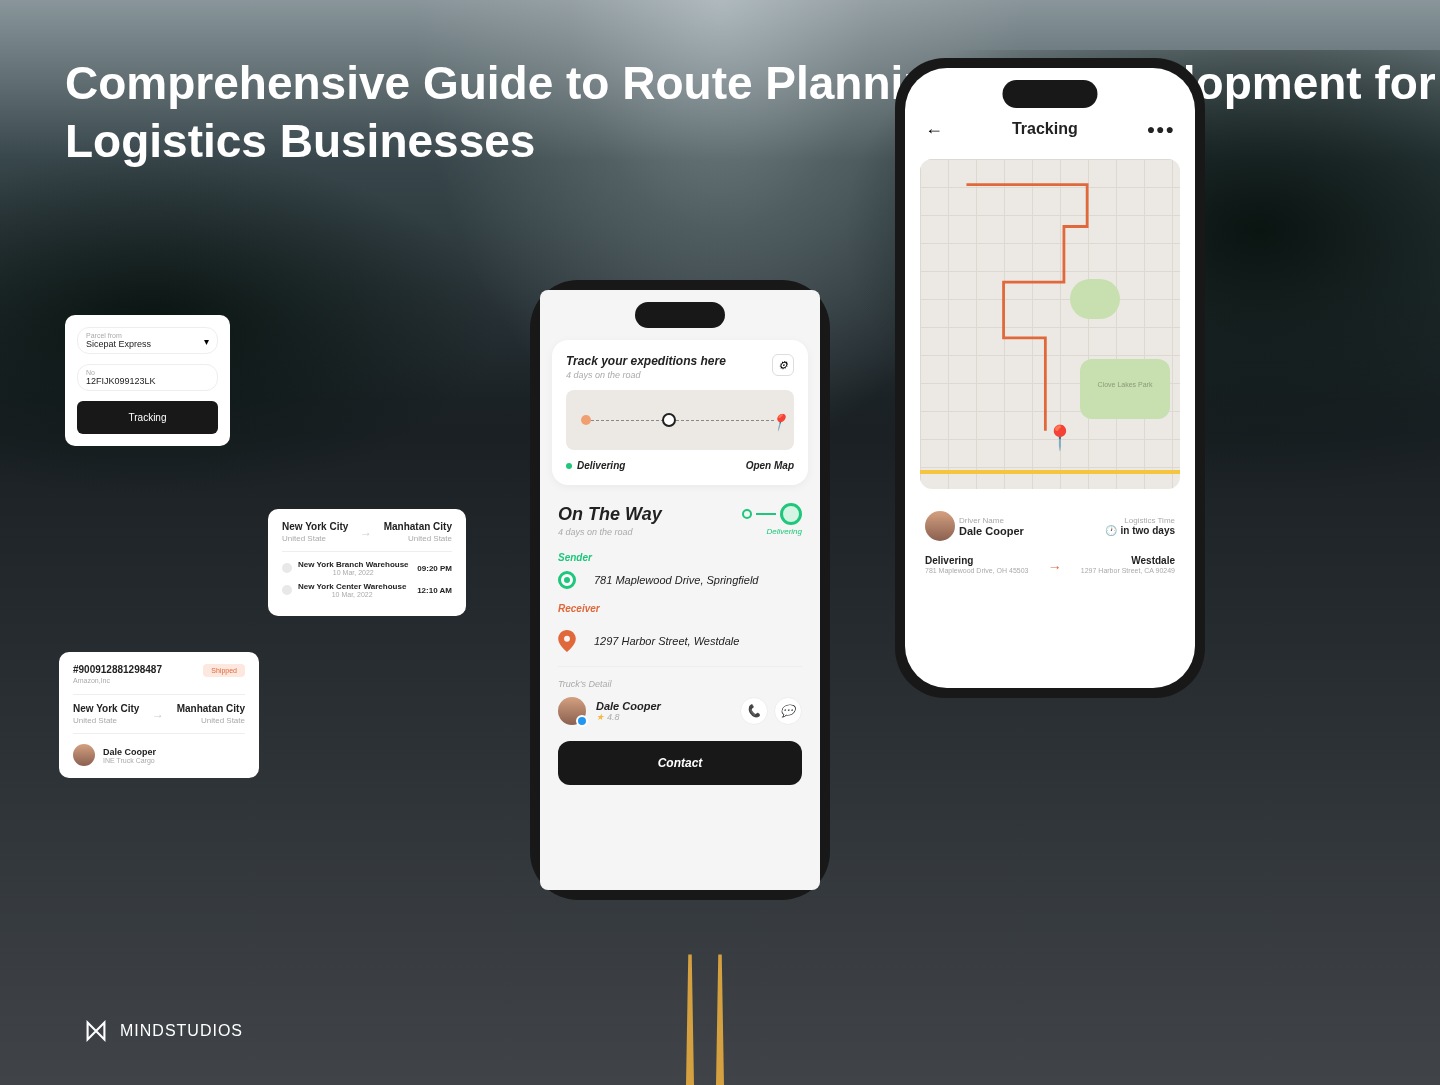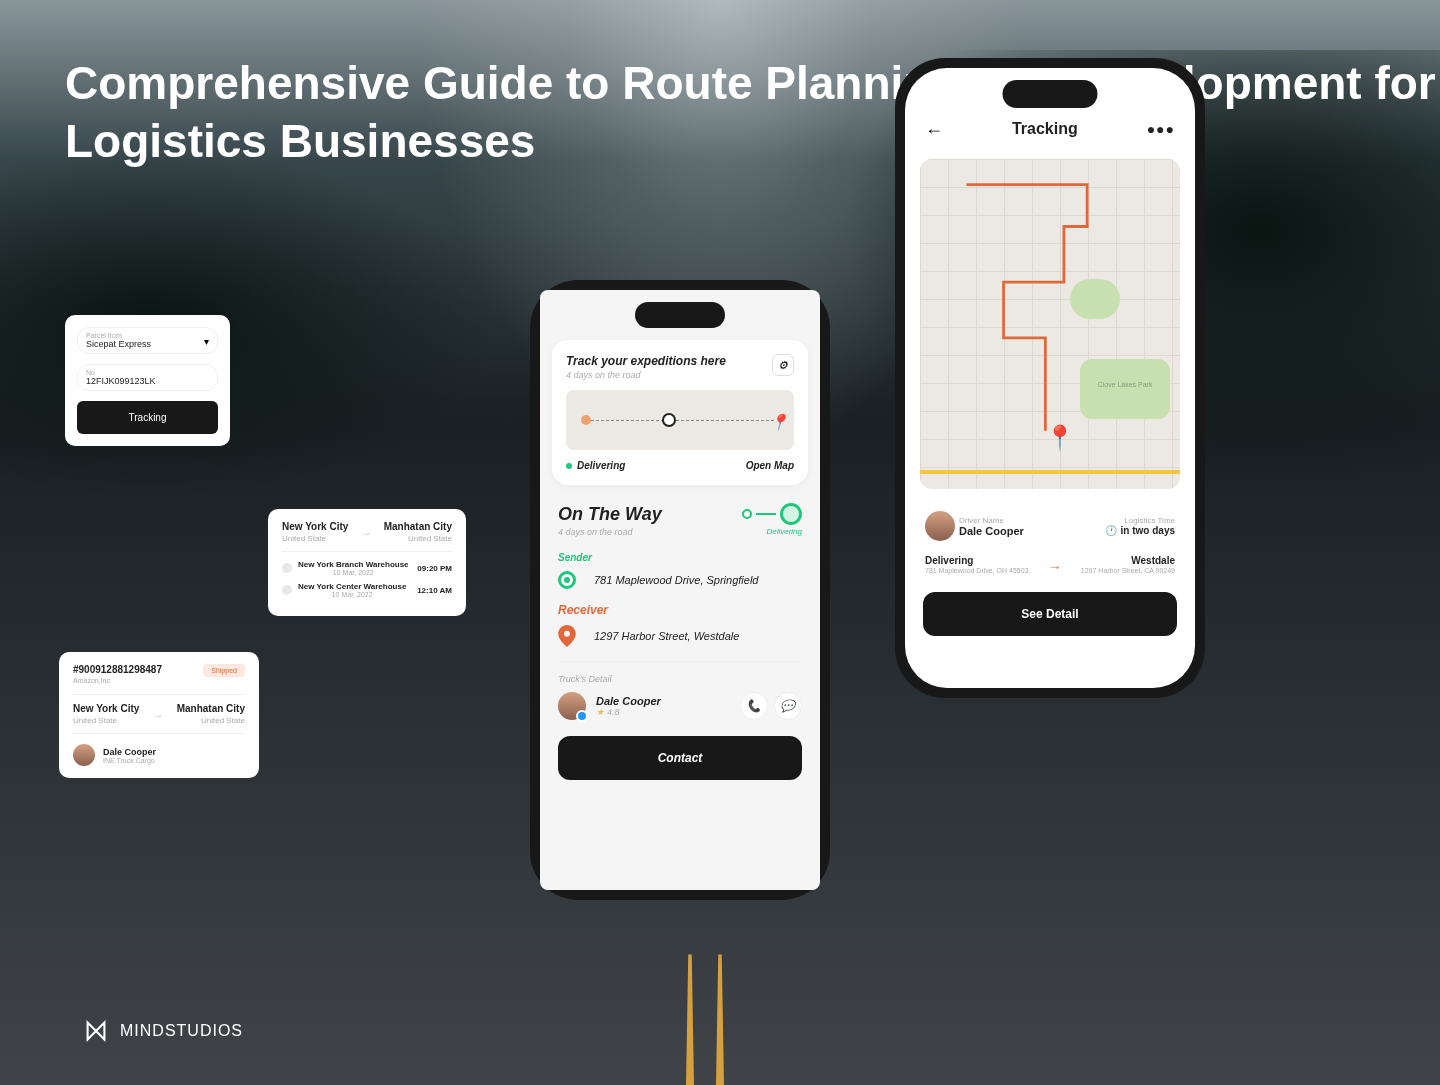--- a/index.html
+++ b/index.html
@@ -82,21 +82,21 @@
 .otw-dot-lg { width: 22px; height: 22px; border: 3px solid #1ec77b; border-radius: 50%; background: #d4f5e4; }
 .otw-sub { font-size: 9px; color: #aaa; }
 .otw-deliv { font-size: 8px; color: #1ec77b; text-align: right; margin-top: -10px; }
 
 .sender-label { font-size: 10px; color: #1ec77b; font-weight: 600; margin-top: 16px; margin-bottom: 8px; }
 .addr-row { display: flex; align-items: center; gap: 18px; margin-bottom: 14px; }
 .addr-icon-g { width: 18px; height: 18px; border: 3px solid #1ec77b; border-radius: 50%; background: #fff; position: relative; flex-shrink: 0; }
 .addr-icon-g::after { content: ''; position: absolute; inset: 3px; background: #1ec77b; border-radius: 50%; }
 .addr-icon-o { width: 18px; height: 22px; flex-shrink: 0; }
 .addr-text { font-size: 11px; color: #222; font-weight: 500; }
-.receiver-label { font-size: 12px; color: #e0683a; font-weight: 600; margin-bottom: 8px; }
+.receiver-label { font-size: 10px; color: #e0683a; font-weight: 600; margin-bottom: 16px; }
 
 .driver-section { margin: 14px 18px 0; padding-top: 12px; border-top: 1px solid #eee; }
 .ds-label { font-size: 9px; color: #aaa; margin-bottom: 8px; }
 .ds-row { display: flex; justify-content: space-between; align-items: center; }
 .ds-left { display: flex; align-items: center; gap: 10px; }
 .ds-avatar { width: 28px; height: 28px; border-radius: 50%; background: linear-gradient(#d4a080,#8a6050); position: relative; }
 .ds-verify { position: absolute; bottom: -2px; right: -2px; width: 12px; height: 12px; background: #2196f3; border-radius: 50%; border: 2px solid #fff; }
 .ds-name { font-size: 11px; font-weight: 600; color: #222; }
 .ds-rating { font-size: 9px; color: #aaa; display: flex; align-items: center; gap: 3px; }
 .ds-actions { display: flex; gap: 6px; }
@@ -356,21 +356,20 @@
       <div>
         <div class="p2-city">Delivering</div>
         <div class="p2-addr">781 Maplewood Drive, OH 45503</div>
       </div>
       <span class="p2-arrow">→</span>
       <div class="p2-right">
         <div class="p2-city">Westdale</div>
         <div class="p2-addr">1297 Harbor Street, CA 90249</div>
       </div>
     </div>
-    <div class="p2-detail-btn">See Detail</div>
   </div>
 </div>
 
 <div class="logo">
   <svg class="logo-mark" viewBox="0 0 40 40">
     <path fill="none" stroke="#fff" stroke-width="3" d="M8 8 L8 32 L20 20 L32 32 L32 8 L20 20 Z"></path>
   </svg>
   <div class="logo-text">
     <span>MIND</span><span style="font-weight:400">STUDIOS</span>
   </div>

